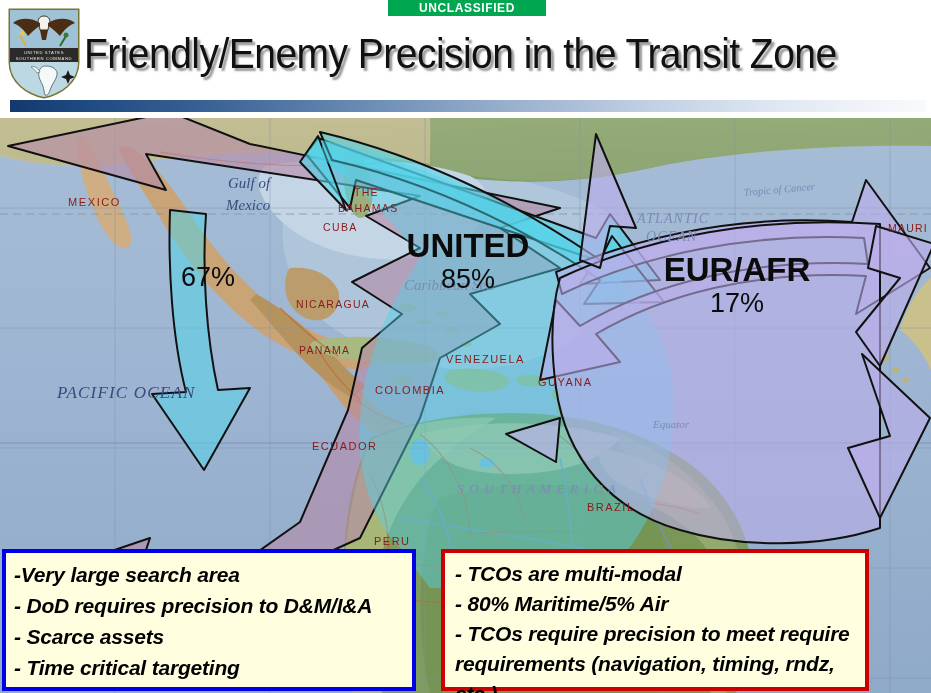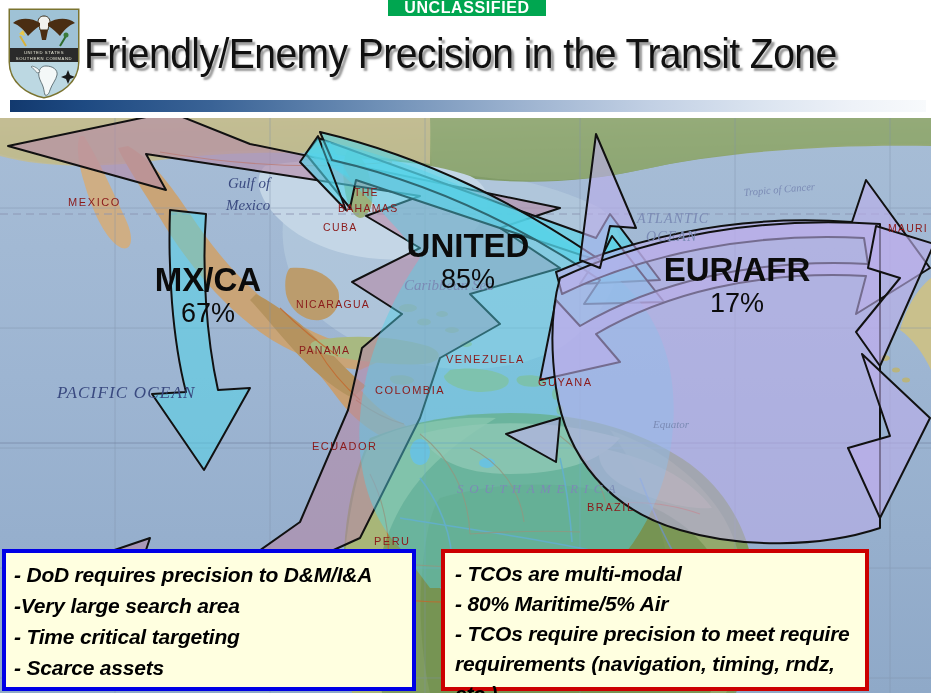--- a/index.html
+++ b/index.html
@@ -25,21 +25,21 @@
 
   
   .classification {
     position: absolute;
     left: 388px;
     top: 0px;
     width: 158px;
     height: 16px;
     background: #00A650;
     color: #ffffff;
-    font-size: 16px;
+    font-size: 12px;
     font-weight: bold;
     letter-spacing: 0.6px;
     text-align: center;
     line-height: 16px;
     font-family: "Liberation Sans", sans-serif;
   }
 
   
   .emblem {
     position: absolute;
@@ -420,37 +420,36 @@
       <text class="m-country" x="375" y="276" font-size="11" letter-spacing="1.5">COLOMBIA</text>
       <text class="m-country" x="312" y="332" font-size="11" letter-spacing="1.5">ECUADOR</text>
       <text class="m-country" x="374" y="427" font-size="11" letter-spacing="1.5">PERU</text>
       <text class="m-country" x="587" y="393" font-size="11" letter-spacing="1.5">BRAZIL</text>
       <text class="m-light" x="457" y="375" font-size="13" letter-spacing="1.2" fill="#5c6b52">S O U T H   A M E R I C A</text>
       <text class="m-light" x="653" y="310" font-size="11" fill="#5d79a5">Equator</text>
     </svg>
   </div>
 
   <div class="zone-label" id="zone-mxca">
-    <div class="zone-name">MX/CA</div>
     <div class="zone-pct">67%</div>
   </div>
   <div class="zone-label" id="zone-carib">
     <div class="zone-name">UNITED</div>
     <div class="zone-pct">85%</div>
   </div>
   <div class="zone-label" id="zone-eurafr">
     <div class="zone-name">EUR/AFR</div>
     <div class="zone-pct">17%</div>
   </div>
 
   <div class="callout" id="callout-left">
+    <div class="callout-line">-Very large search area</div>
     <div class="callout-line">- DoD requires precision to D&amp;M/I&amp;A</div>
-    <div class="callout-line">-Very large search area</div>
+    <div class="callout-line">- Scarce assets</div>
     <div class="callout-line">- Time critical targeting</div>
-    <div class="callout-line">- Scarce assets</div>
   </div>
 
   <div class="callout" id="callout-right">
     <div class="callout-line">- TCOs are multi-modal</div>
     <div class="callout-line">- 80% Maritime/5% Air</div>
     <div class="callout-line wrapline">- TCOs require precision to meet require requirements (navigation, timing, rndz, etc.)</div>
   </div>
 
 </div>
 

